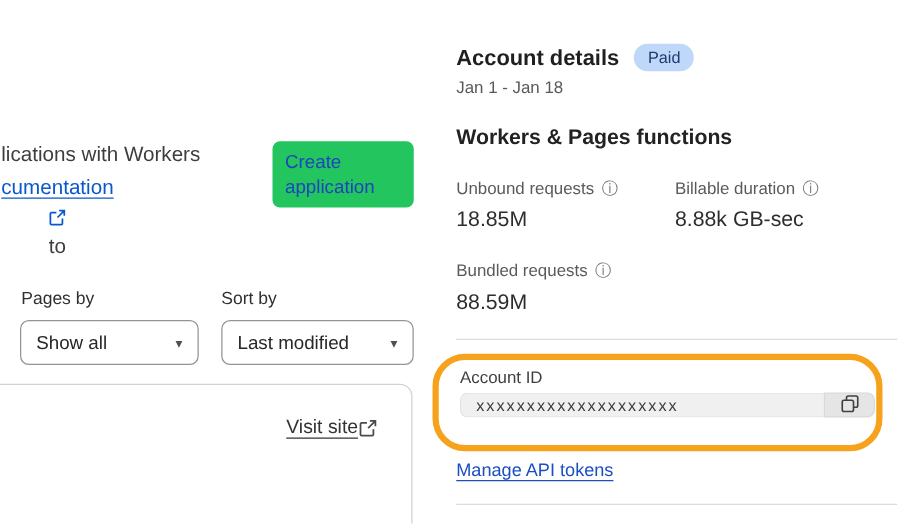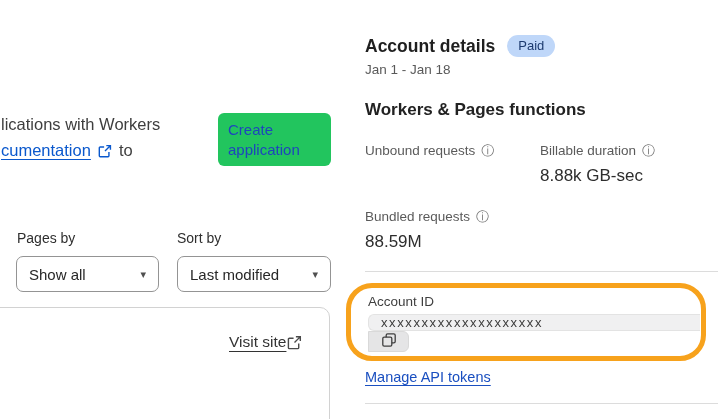--- a/index.html
+++ b/index.html
@@ -10,21 +10,21 @@
     background: #ffffff; overflow: hidden;
   }
   .abs { position: absolute; }
 
   
   .intro-line1 {
     left: 1px; top: 115px; font-size: 16.5px; color: #3e3e3e; white-space: nowrap;
   }
   .intro-line2 {
     left: 1px; top: 141px; font-size: 16.5px; color: #3e3e3e;
-    display: flex; align-items: center; gap: 7px; white-space: nowrap;
+    display: flex; align-items: center; gap: 7px; white-space: nowrap; flex-direction: column;
   }
   .intro-line2 a, .doc-link-text {
     color: #0a58cd; text-decoration: underline; text-underline-offset: 3px; cursor: pointer;
   }
   .ext-icon { display: inline-flex; }
   .create-btn {
     left: 218px; top: 113px; width: 113px; height: 53px;
     background: #22c55e; border: none; border-radius: 6px;
     color: #1e45bd; font-size: 15px; line-height: 1.3; text-align: left;
     display: flex; align-items: center; justify-content: center;
@@ -76,21 +76,21 @@
   .divider { background: #dcdcdc; height: 1px; width: 353px; left: 365px; }
   .divider-1 { top: 271px; }
   .divider-2 { top: 403px; }
 
   .highlight-ring {
     left: 346px; top: 283px; width: 360px; height: 78px;
     border: 5px solid #f7a21c; border-radius: 26px;
     pointer-events: none; z-index: 5;
   }
   .acctid-label { left: 368px; top: 294px; font-size: 13.5px; color: #404040; }
-  .acctid-row { left: 368px; top: 314px; width: 332px; height: 20px; display: flex; flex-direction: column; }
+  .acctid-row { left: 368px; top: 314px; width: 332px; height: 20px; display: flex; }
   .acctid-input {
     flex: 1; min-width: 0; background: #f0f0f1;
     border: 1px solid #e3e3e3; border-right: none;
     border-radius: 6px 0 0 6px; padding: 0 12px;
     font-family: "Liberation Sans", sans-serif;
     font-size: 13px; letter-spacing: 1.6px; color: #3c3c3c; outline: none;
   }
   .copy-btn {
     width: 41px; background: #e5e5e6; border: 1px solid #d9d9d9;
     border-radius: 0 6px 6px 0; display: flex; align-items: center; justify-content: center;
@@ -149,20 +149,21 @@
     <span class="paid-badge">Paid</span>
   </div>
   <div class="abs date-range">Jan 1 - Jan 18</div>
   <div class="abs section-title">Workers &amp; Pages functions</div>
 
   <div class="abs stat stat-0">
     <div class="stat-label">
       <span>Unbound requests</span>
       <span class="info-icon">ⓘ</span>
     </div>
+    <div class="stat-value">18.85M</div>
   </div>
 
   <div class="abs stat stat-1">
     <div class="stat-label">
       <span>Billable duration</span>
       <span class="info-icon">ⓘ</span>
     </div>
     <div class="stat-value">8.88k GB-sec</div>
   </div>
 

